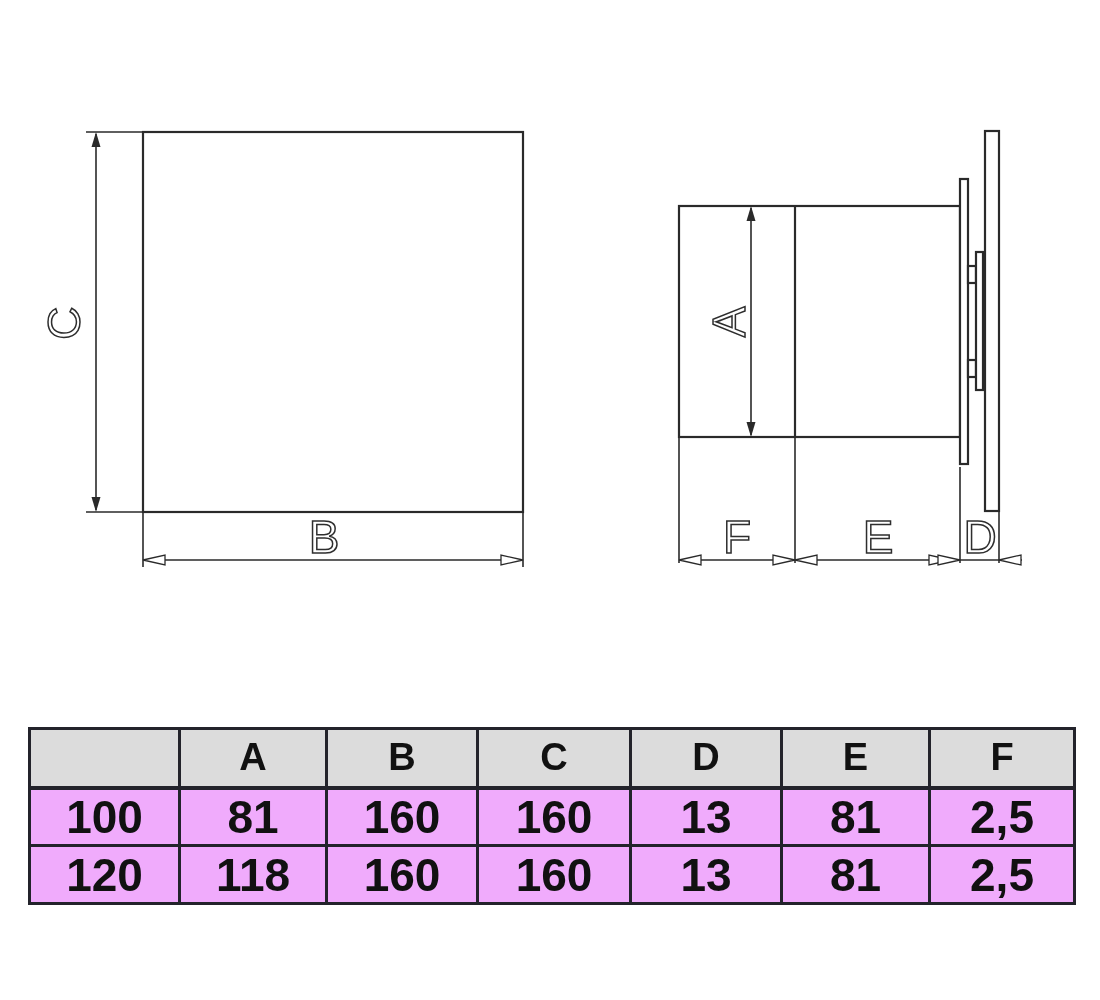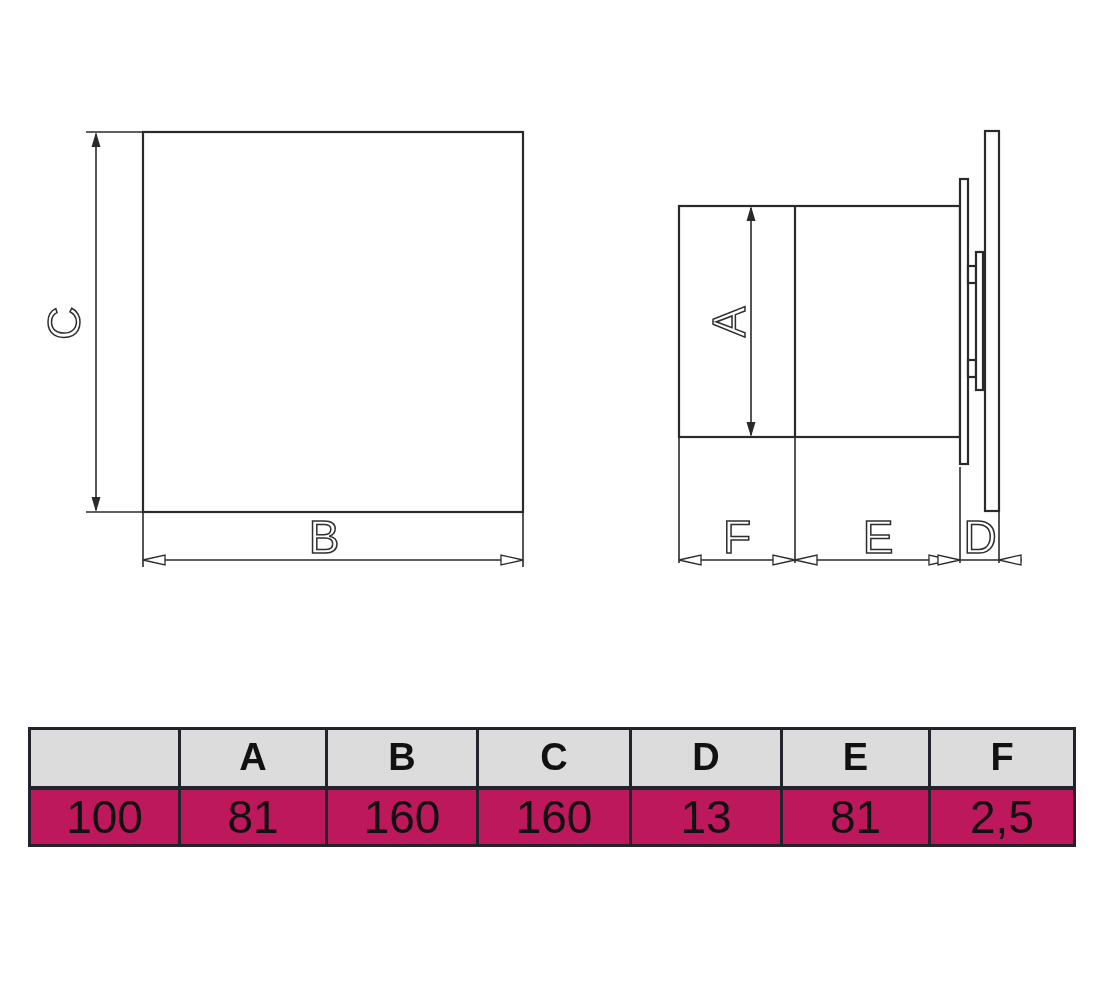--- a/index.html
+++ b/index.html
@@ -54,23 +54,23 @@
   }
   #dims thead tr { height: 59px; }
   #dims thead th {
     background: #dcdcdc;
     font-size: 38px;
     font-weight: 700;
     border-bottom-width: 4px;
   }
   #dims tbody tr { height: 58px; }
   #dims tbody td {
-    background: #be185d;
+    background: #f0abfc;
     font-size: 46px;
-    font-weight: 400;
+    font-weight: 700;
   }
 </style>
 </head>
 <body>
 
 <div id="canvas">
 
   <svg id="diagram-svg" width="1100" height="660" viewBox="0 0 1100 660">
 
     <g>
@@ -159,15 +159,24 @@
     <tbody>
       <tr>
         <td>100</td>
         <td>81</td>
         <td>160</td>
         <td>160</td>
         <td>13</td>
         <td>81</td>
         <td>2,5</td>
       </tr>
+      <tr>
+        <td>120</td>
+        <td>118</td>
+        <td>160</td>
+        <td>160</td>
+        <td>13</td>
+        <td>81</td>
+        <td>2,5</td>
+      </tr>
     </tbody>
   </table>
 </div>
 
 </body></html>

